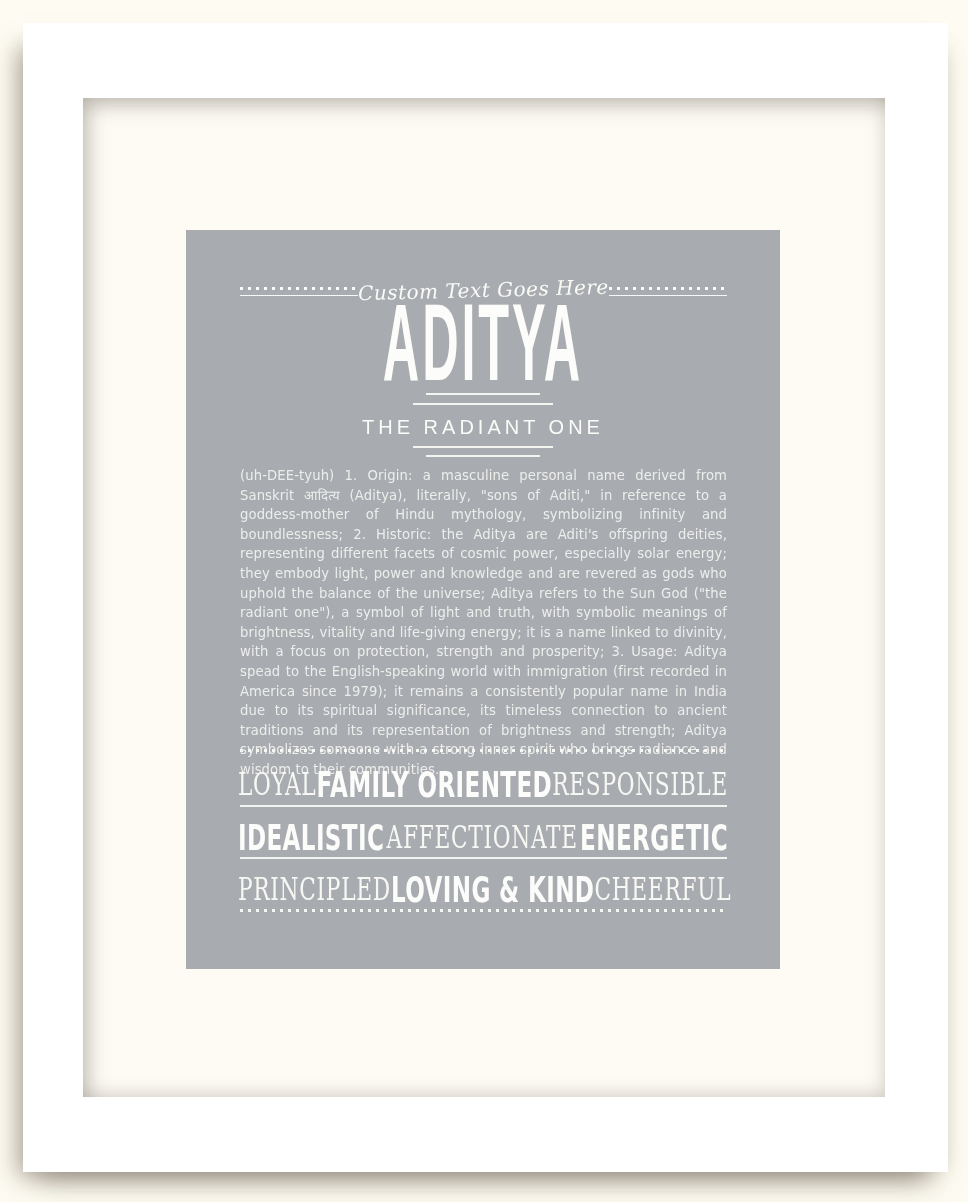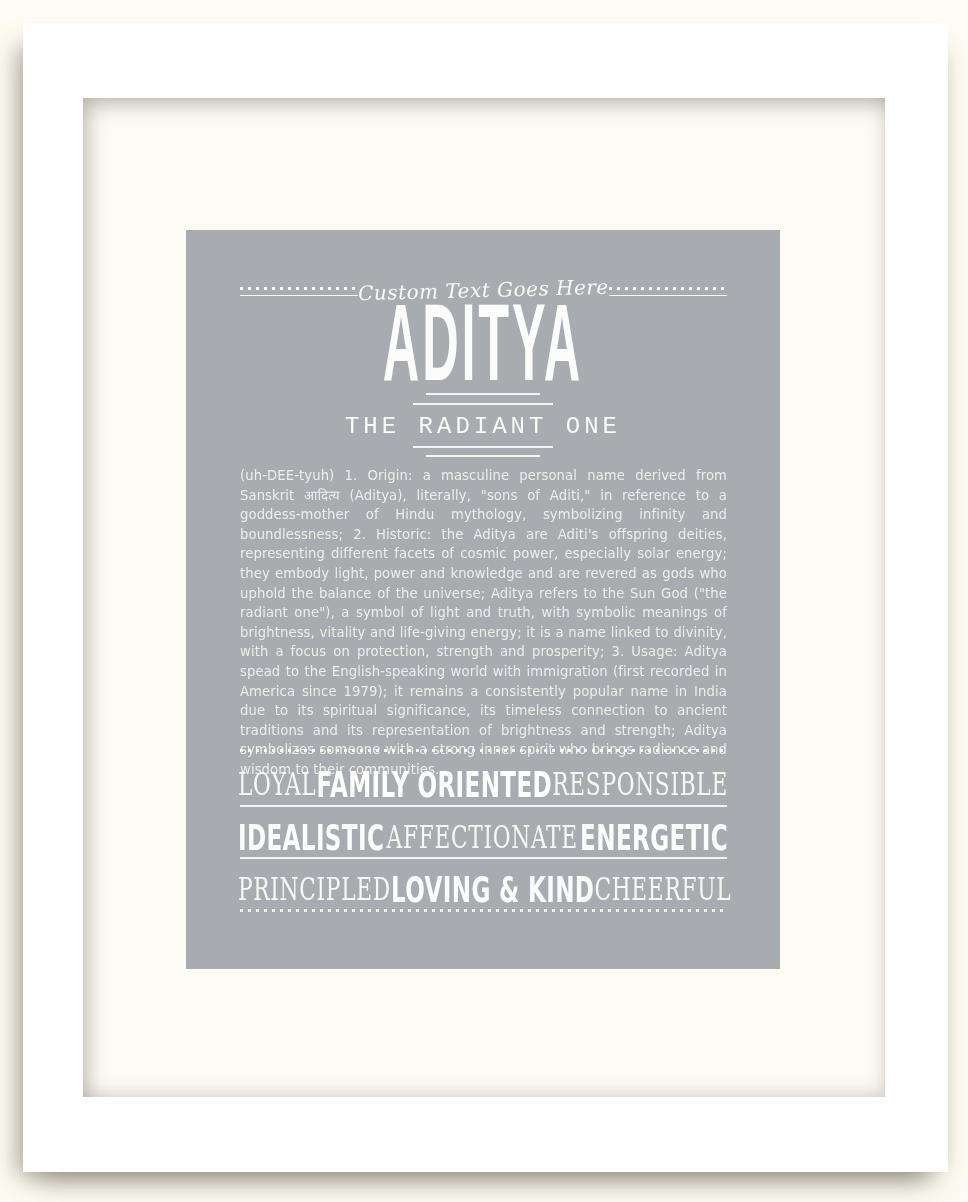--- a/index.html
+++ b/index.html
@@ -76,22 +76,22 @@
   }
 
   
   .rule { position: absolute; left: 50%; transform: translateX(-50%); height: 2px; background: #F4F4F1; }
   .rule-short { width: 114px; }
   .rule-long  { width: 140px; }
 
   .meaning {
     position: absolute; top: 183px; left: 0; width: 100%;
     text-align: center;
-    font-family: Liberation Mono, monospace;
-    font-size: 24px; line-height: 28px;
+    font-family: Liberation Sans, sans-serif;
+    font-size: 20px; line-height: 28px;
     letter-spacing: 4px;
     color: #FBFBF8;
     white-space: nowrap;
   }
 
   
   .definition {
     position: absolute; top: 236px; left: 54px; width: 487px;
     font-family: "DejaVu Sans", sans-serif;
     font-size: 13.2px; line-height: 19.6px;

